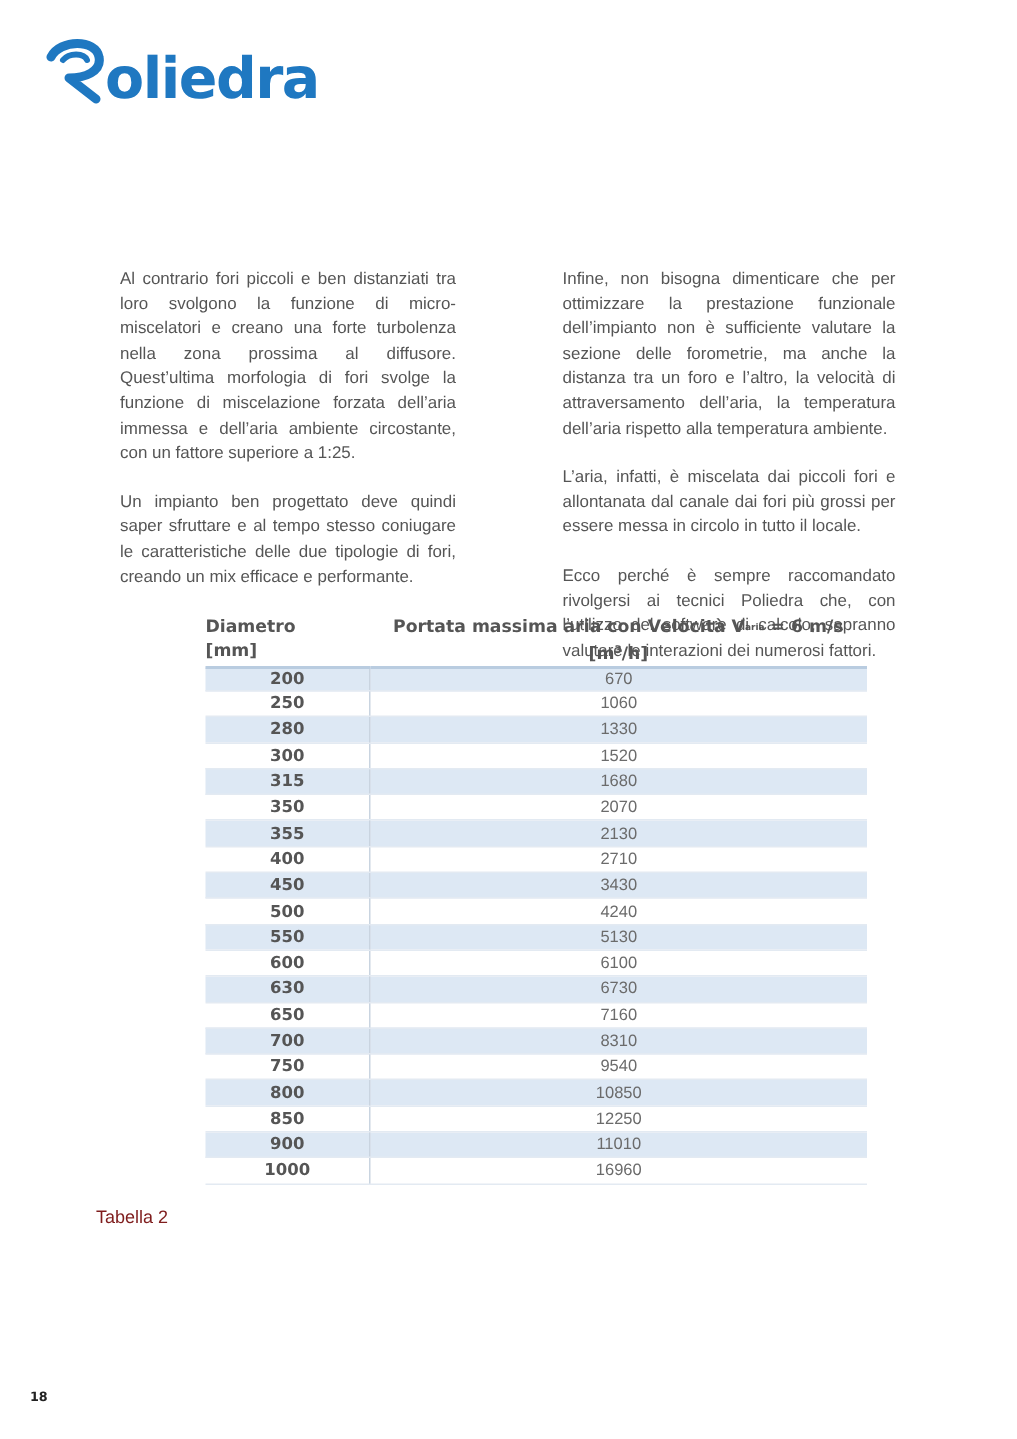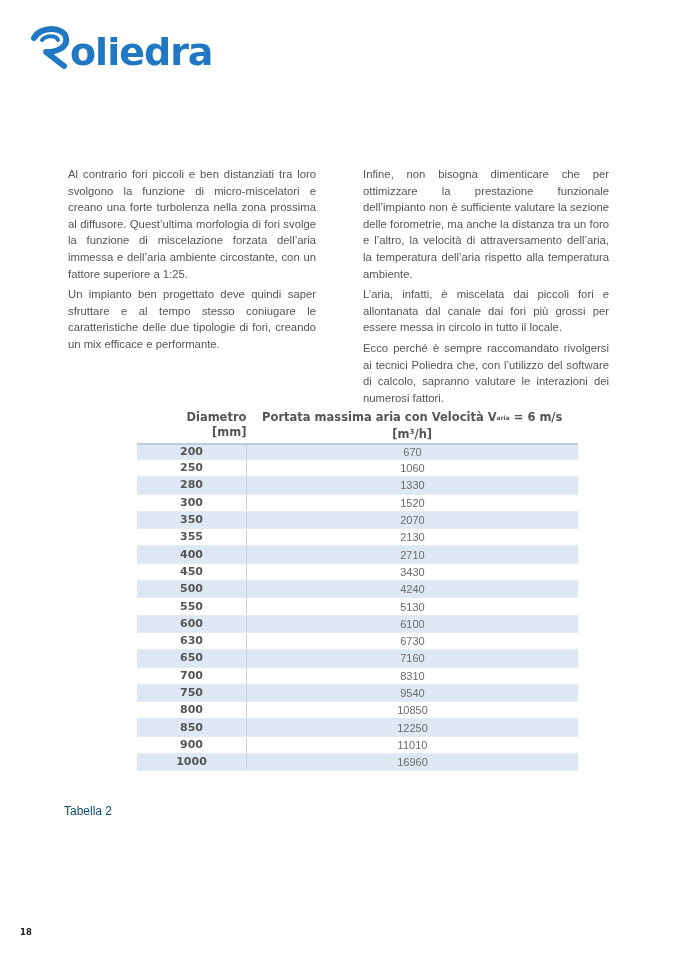--- a/index.html
+++ b/index.html
@@ -2,37 +2,37 @@
 <html><head>
 <meta charset="utf-8">
 <style>
   html, body { margin: 0; padding: 0; background: #ffffff; }
   body { width: 678px; height: 959px; position: relative; overflow: hidden;
          font-family: "DejaVu Sans", sans-serif; color: #4a4a4a; }
   .logo { position: absolute; left: 30px; top: 22px; width: 190px; height: 48px; }
   .logo svg { display: block; }
   .col { position: absolute; top: 162px; width: 256px; font-size: 11.3px; line-height: 16.6px;
          color: #555; text-align: justify; font-family: "Liberation Sans", sans-serif; }
-  .col p { margin: 4px; }
+  .col p { margin: 16px; }
   .col-left { left: 64px; }
   .col-right { left: 359px; width: 254px; }
   table.flow { position: absolute; left: 137px; top: 410px; width: 441px; border-collapse: collapse;
                font-family: "DejaVu Sans", sans-serif; }
   table.flow th { font-size: 11.5px; font-weight: bold; color: #555; padding: 0; line-height: 15px; vertical-align: top; }
-  table.flow th.h-diam { width: 109px; text-align: right; }
+  table.flow th.h-diam { width: 109px; text-align: left; }
   table.flow th.h-flow { text-align: center; }
   table.flow th sub { font-size: 6px; vertical-align: 1px; }
   table.flow th sup { font-size: 7px; vertical-align: 4px; }
   table.flow thead tr.h2 th { padding-bottom: 1px; }
   table.flow td { height: 16.3px; padding: 0; font-size: 11px; line-height: 14px; border-bottom: 1px solid #e3eaf2; }
   table.flow td.d { text-align: center; font-weight: bold; color: #555; border-right: 1px solid #c9d4e0; width: 109px; }
   table.flow td.v { text-align: center; color: #6b6b6b; font-family: "Liberation Sans", sans-serif; }
   table.flow tbody tr:nth-child(odd) td { background: #dde8f4; }
   table.flow tbody tr:first-child td { border-top: 2px solid #b9cce0; height: 13px; margin-top: 13px; }
-  .caption { position: absolute; left: 64px; top: 804px; font-size: 12px; color: #0c4a6e;
+  .caption { position: absolute; left: 64px; top: 804px; font-size: 12px; color: #7f1d1d;
              font-family: "Liberation Sans", sans-serif; }
   .page-num { position: absolute; left: 20px; top: 927px; font-size: 8.5px; font-weight: bold; color: #222; }
 </style>
 </head>
 <body>
 
 <div class="logo">
   <svg width="190" height="48" viewBox="0 0 190 48">
     <g fill="none" stroke="#1f78c1" stroke-width="6" stroke-linecap="round" stroke-linejoin="round">
       <path d="M4 16 C10 4, 34 4, 36 16 C38 26, 26 30, 16 30 L34 44"></path>
@@ -74,20 +74,24 @@
         <td class="d">250</td>
         <td class="v">1060</td>
       </tr>
       <tr>
         <td class="d">280</td>
         <td class="v">1330</td>
       </tr>
       <tr>
         <td class="d">300</td>
         <td class="v">1520</td>
+      </tr>
+      <tr>
+        <td class="d">315</td>
+        <td class="v">1680</td>
       </tr>
       <tr>
         <td class="d">350</td>
         <td class="v">2070</td>
       </tr>
       <tr>
         <td class="d">355</td>
         <td class="v">2130</td>
       </tr>
       <tr>

